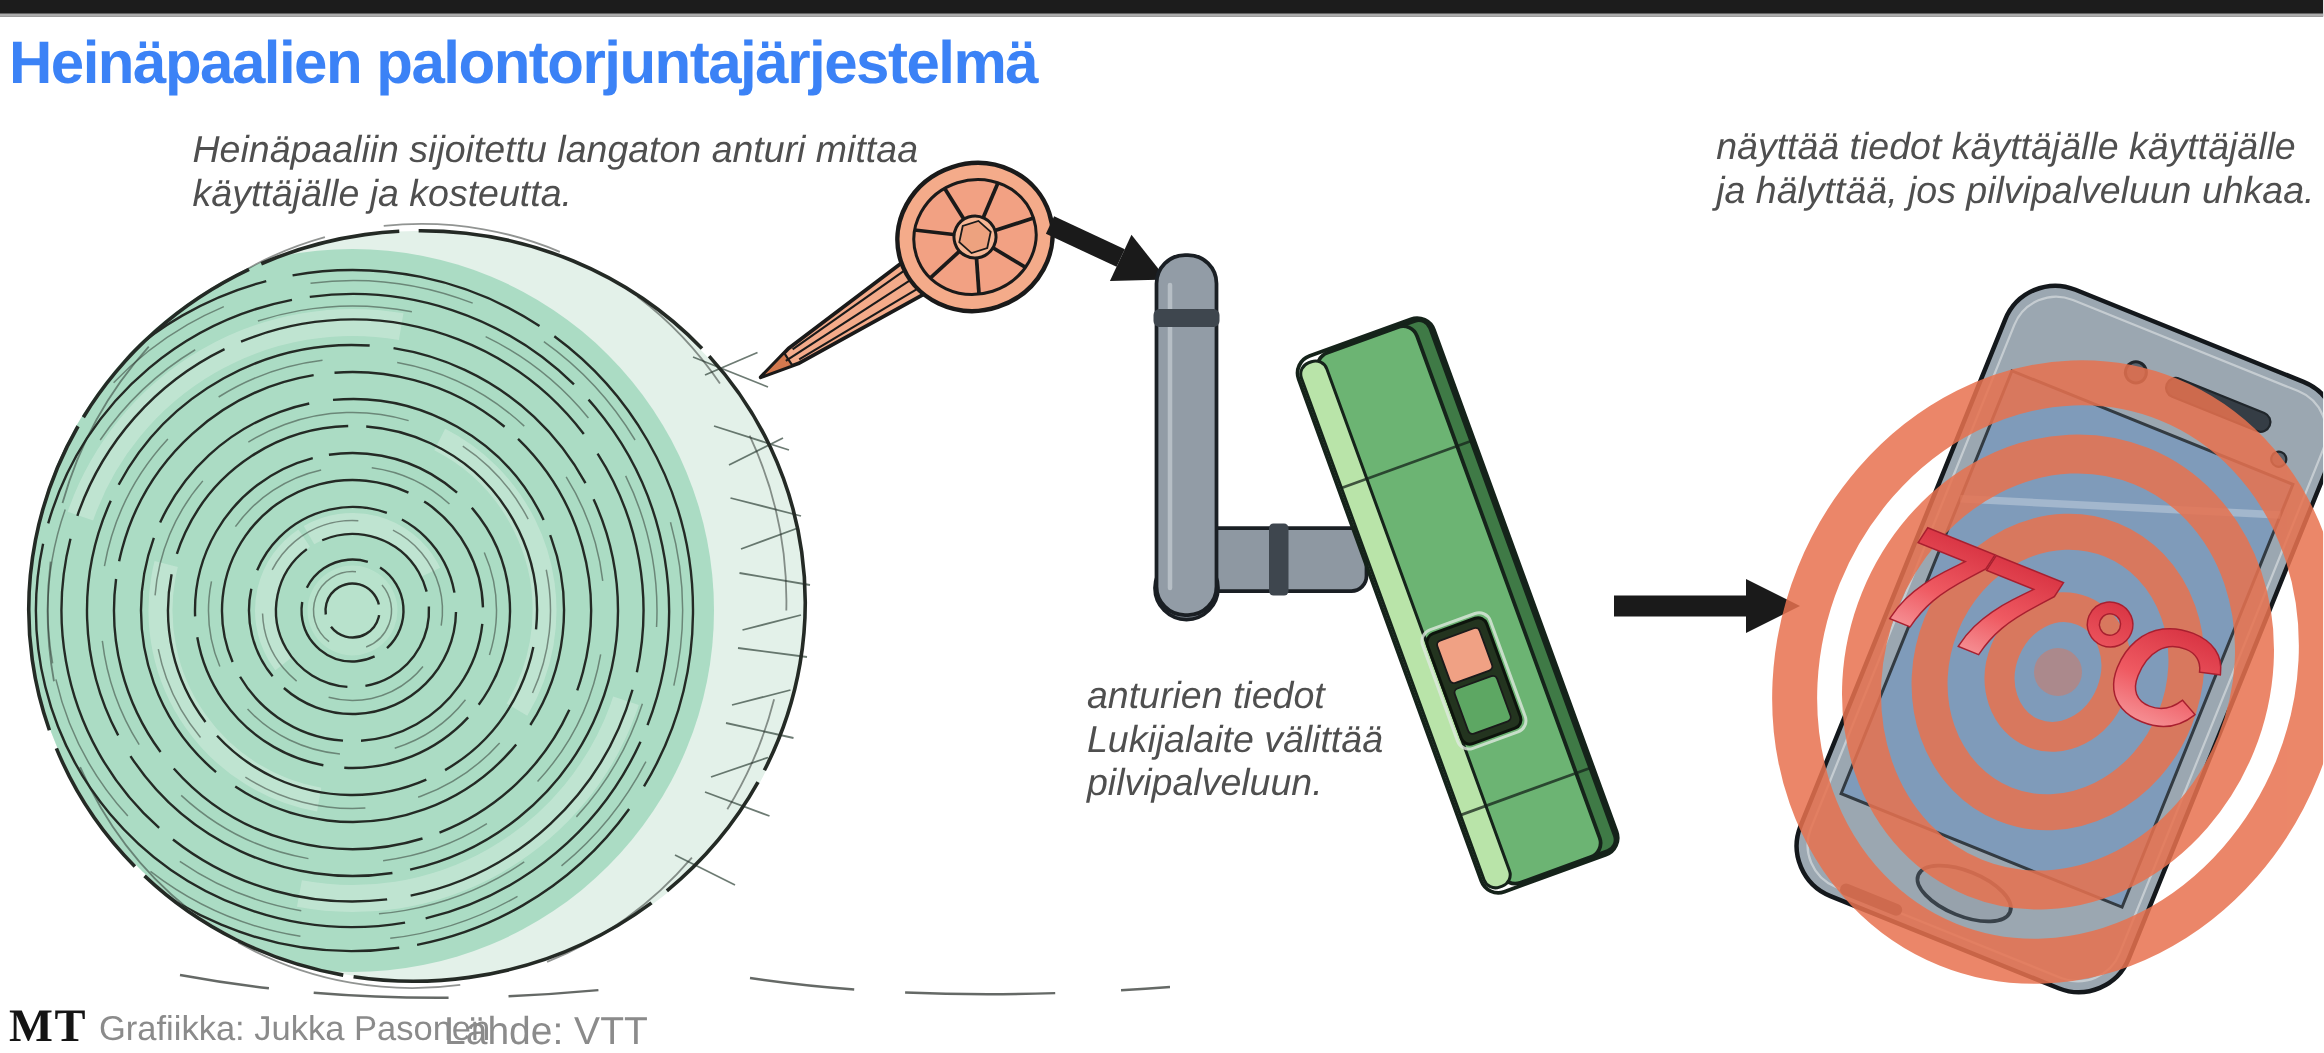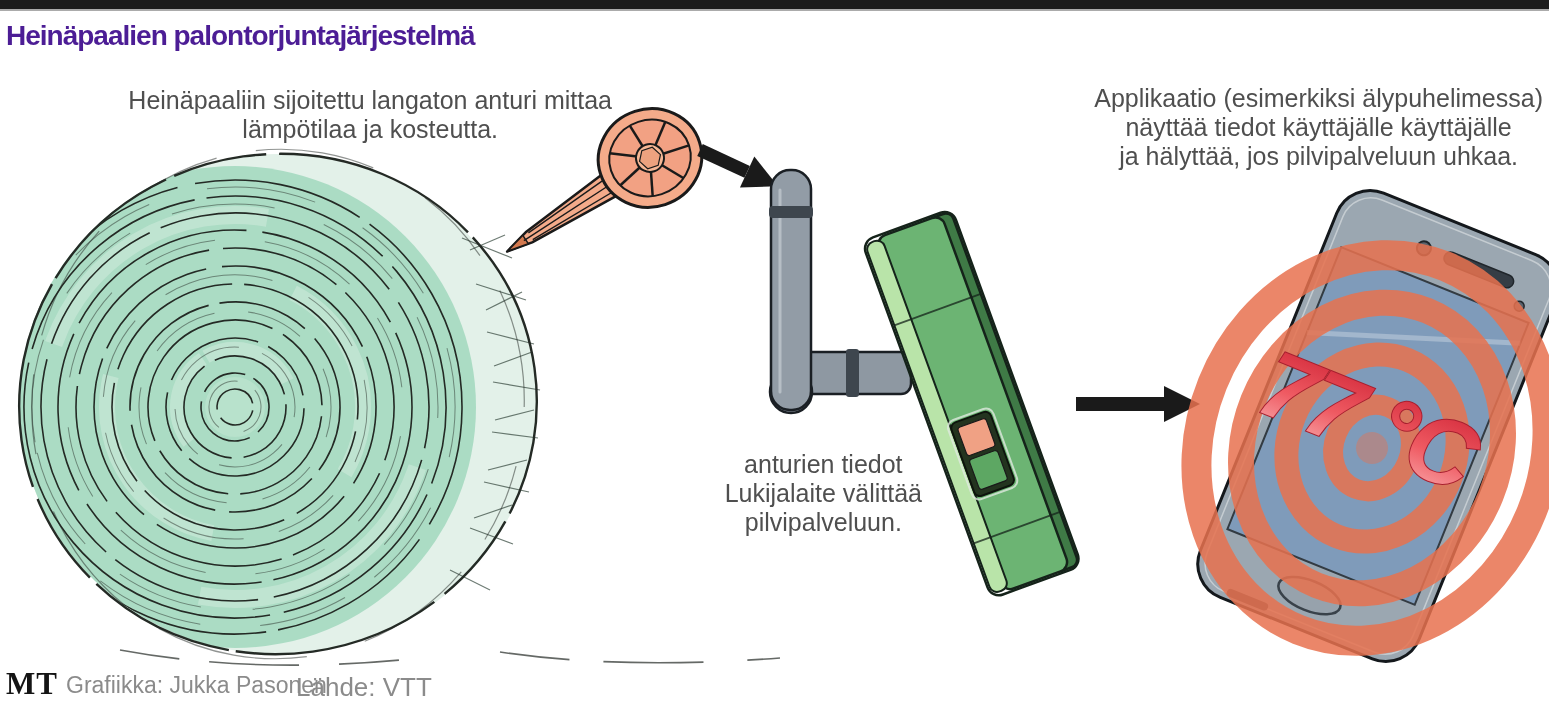--- a/index.html
+++ b/index.html
@@ -1,22 +1,22 @@
 <!DOCTYPE html>
 <html><head>
 <meta charset="utf-8">
 <style>
   html,body{margin:0;padding:0;background:#fff;}
   #canvas{position:relative;width:1549px;height:702px;background:#ffffff;overflow:hidden;
           font-family:"Liberation Sans","DejaVu Sans",sans-serif;}
   #topbar{position:absolute;left:0;top:0;width:1549px;height:9px;background:#1c1c1c;border-bottom:2px solid #ababab;}
-  #title{position:absolute;left:6px;top:20px;font-size:28px;font-weight:700;color:#4c1d95;
+  #title{position:absolute;left:6px;top:20px;font-size:40px;font-weight:700;color:#3b82f6;
          letter-spacing:-1px;font-stretch:condensed;white-space:nowrap;}
-  .ann{position:absolute;text-align:center;font-size:25px;line-height:29px;color:#4f4f4f;
-       font-stretch:condensed;white-space:nowrap;}
+  .ann{position:absolute;text-align:left;font-size:25px;line-height:29px;color:#4f4f4f;
+       font-stretch:condensed;white-space:nowrap;font-style:italic;}
   #ann-sensor{right:937px;top:86px;}
   #ann-reader{right:627px;top:450px;}
   #ann-app{right:6px;top:84px;}
   #footer{position:absolute;left:0;top:663px;width:1549px;height:39px;}
   #footer .logo{position:absolute;left:6px;top:3px;font-family:"Liberation Serif","DejaVu Serif",serif;
         font-weight:700;font-size:31px;color:#141414;letter-spacing:1px;}
   #footer .credit{position:absolute;left:66px;top:9px;font-size:23px;color:#8b8b8b;font-stretch:condensed;}
   #footer .source{position:absolute;left:296px;top:9px;font-size:26px;color:#8b8b8b;font-stretch:condensed;}
   svg{position:absolute;left:0;top:0;}
 </style>
@@ -179,31 +179,30 @@
 
     <g transform="translate(1368,420) rotate(22)">
       <text x="0" y="33" text-anchor="middle" font-family="Liberation Sans, DejaVu Sans, sans-serif" font-size="94" font-weight="bold" font-style="italic" letter-spacing="-3" fill="url(#gtemp)" stroke="#a81f2f" stroke-width="2" paint-order="stroke">77 °C</text>
     </g>
   </svg>
 
   <div id="title">Heinäpaalien palontorjuntajärjestelmä</div>
 
   <div class="ann" id="ann-sensor">
     <div>Heinäpaaliin sijoitettu langaton anturi mittaa</div>
-    <div>lämpötilaa ja kosteutta.</div>
+    <div>käyttäjälle ja kosteutta.</div>
   </div>
 
   <div class="ann" id="ann-reader">
     <div>anturien tiedot</div>
     <div>Lukijalaite välittää</div>
     <div>pilvipalveluun.</div>
   </div>
 
   <div class="ann" id="ann-app">
-    <div>Applikaatio (esimerkiksi älypuhelimessa)</div>
     <div>näyttää tiedot käyttäjälle käyttäjälle</div>
     <div>ja hälyttää, jos pilvipalveluun uhkaa.</div>
   </div>
 
   <div id="footer">
     <span class="logo">MT</span>
     <span class="credit">Grafiikka: Jukka Pasonen</span>
     <span class="source">Lähde: VTT</span>
   </div>
 

